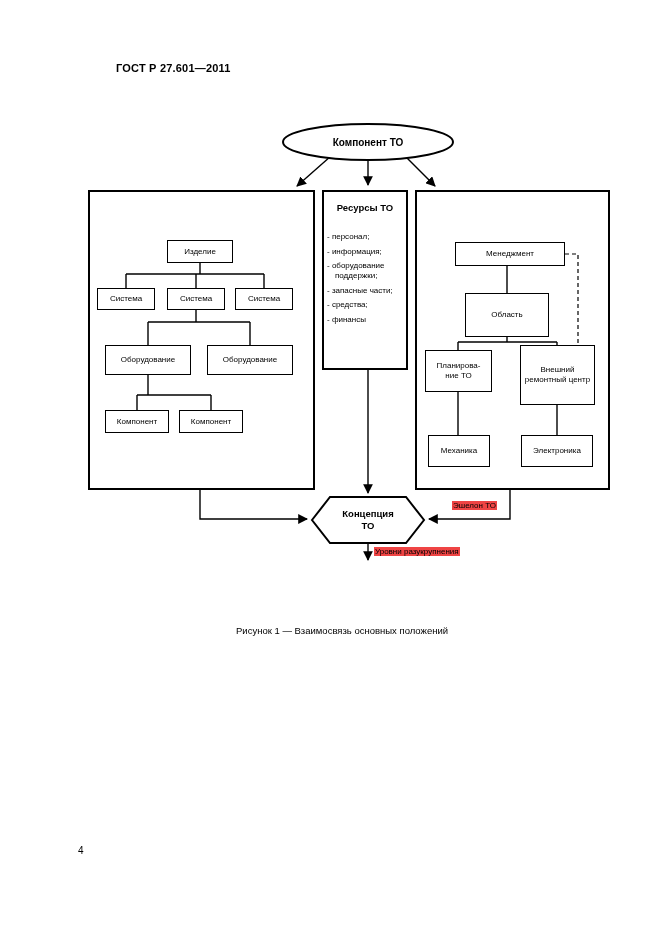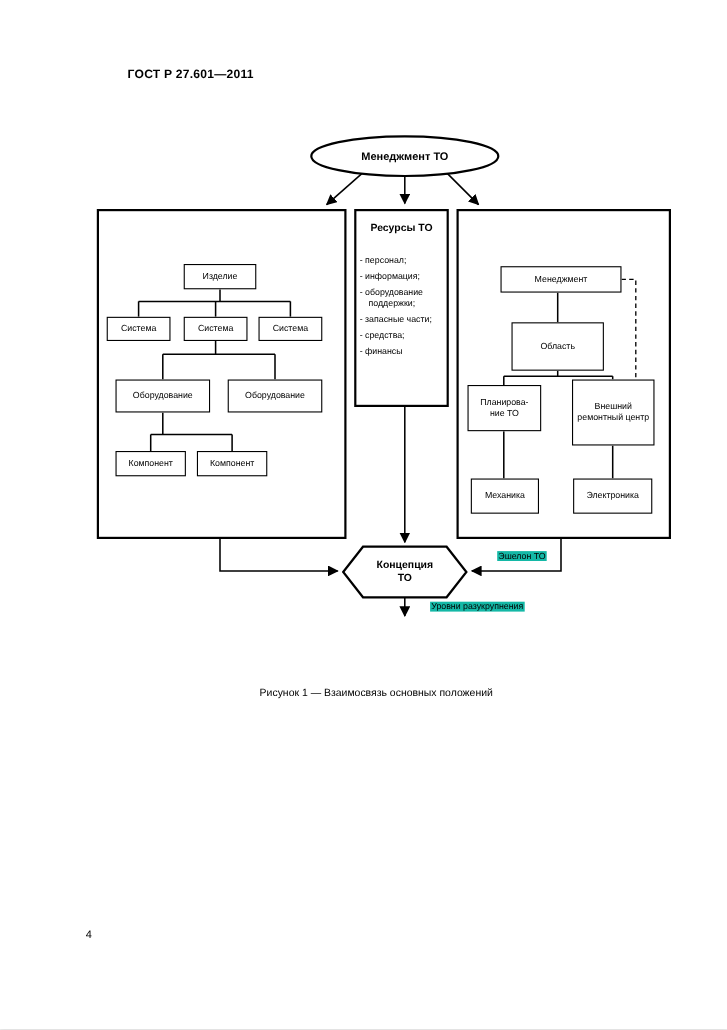--- a/index.html
+++ b/index.html
@@ -19,21 +19,21 @@
     display:flex;align-items:center;justify-content:center;text-align:center;
     font-size:8px;line-height:1.2;box-sizing:border-box;padding:1px 2px;
   }
   .shape-label{
     position:absolute;z-index:3;display:flex;align-items:center;justify-content:center;
     text-align:center;font-weight:bold;
   }
   .ml{white-space:pre-line;}
   .reslist{position:absolute;z-index:3;font-size:8px;line-height:1.25;}
   .reslist div{margin-bottom:4.5px;padding-left:8px;text-indent:-8px;}
-  .flowlabel{position:absolute;z-index:4;font-size:8px;background:#14b8a6;padding:0 1px;}
+  .flowlabel{position:absolute;z-index:4;font-size:8px;background:#ef4444;padding:0 1px;}
   .works{position:absolute;z-index:3;border:1.5px solid #000;background:#fff;box-sizing:border-box;padding:2px;}
   .works-inner{
     width:100%;height:100%;border:1px solid #000;box-sizing:border-box;
     display:flex;align-items:center;justify-content:center;text-align:center;
     font-size:9.5px;font-weight:bold;line-height:1.3;white-space:pre-line;
   }
 </style>
 </head>
 <body>
 
@@ -88,21 +88,21 @@
       <polyline points="510,490 510,519 429,519" marker-end="url(#arrow)"></polyline>
 
       <line x1="368" y1="543" x2="368" y2="560" marker-end="url(#arrow)"></line>
     </g>
 
     <ellipse cx="368" cy="142" rx="85" ry="18" fill="#fff" stroke="#000" stroke-width="2"></ellipse>
 
     <polygon points="312,520 330,497 406,497 424,520 406,543 330,543" fill="#fff" stroke="#000" stroke-width="2"></polygon>
   </svg>
 
-  <div class="shape-label" style="left:283px;top:124px;width:170px;height:36px;font-size:10px;">Менеджмент ТО</div>
+  <div class="shape-label" style="left:283px;top:124px;width:170px;height:36px;font-size:10px;">Компонент ТО</div>
 
   <div class="box" style="left:167px;top:240px;width:66px;height:23px;">Изделие</div>
   <div class="box" style="left:97px;top:288px;width:58px;height:22px;">Система</div>
   <div class="box" style="left:167px;top:288px;width:58px;height:22px;">Система</div>
   <div class="box" style="left:235px;top:288px;width:58px;height:22px;">Система</div>
   <div class="box" style="left:105px;top:345px;width:86px;height:30px;">Оборудование</div>
   <div class="box" style="left:207px;top:345px;width:86px;height:30px;">Оборудование</div>
   <div class="box" style="left:105px;top:410px;width:64px;height:23px;">Компонент</div>
   <div class="box" style="left:179px;top:410px;width:64px;height:23px;">Компонент</div>
 
@@ -121,16 +121,16 @@
   <div class="box ml" style="left:425px;top:350px;width:67px;height:42px;">Планирова-
 ние ТО</div>
   <div class="box" style="left:520px;top:345px;width:75px;height:60px;">Внешний ремонтный центр</div>
   <div class="box" style="left:428px;top:435px;width:62px;height:32px;">Механика</div>
   <div class="box" style="left:521px;top:435px;width:72px;height:32px;">Электроника</div>
 
   <div class="shape-label ml" style="left:312px;top:497px;width:112px;height:46px;font-size:9.5px;line-height:1.25;">Концепция
 ТО</div>
 
   <div class="flowlabel" style="left:452px;top:501px;">Эшелон ТО</div>
-  <div class="flowlabel" style="left:374px;top:547px;margin-left:17px;">Уровни разукрупнения</div>
+  <div class="flowlabel" style="left:374px;top:547px;">Уровни разукрупнения</div>
 
 
 </div>
 
 </body></html>

